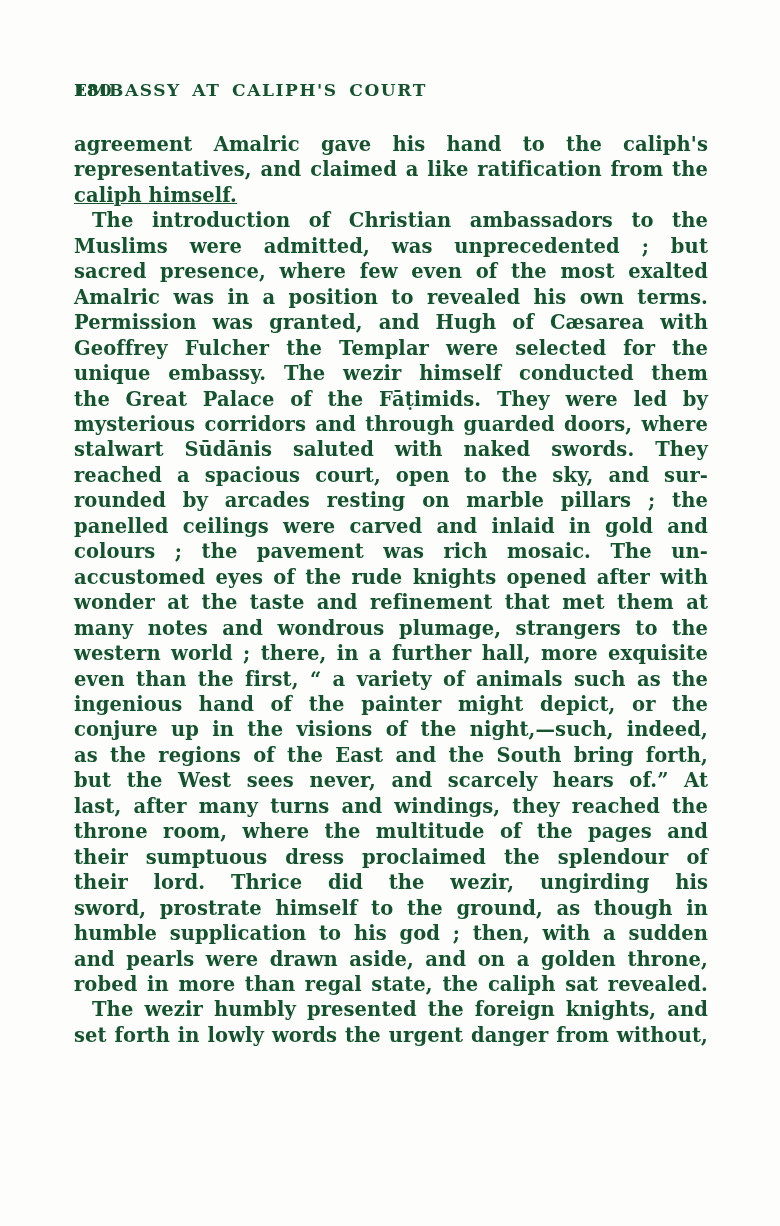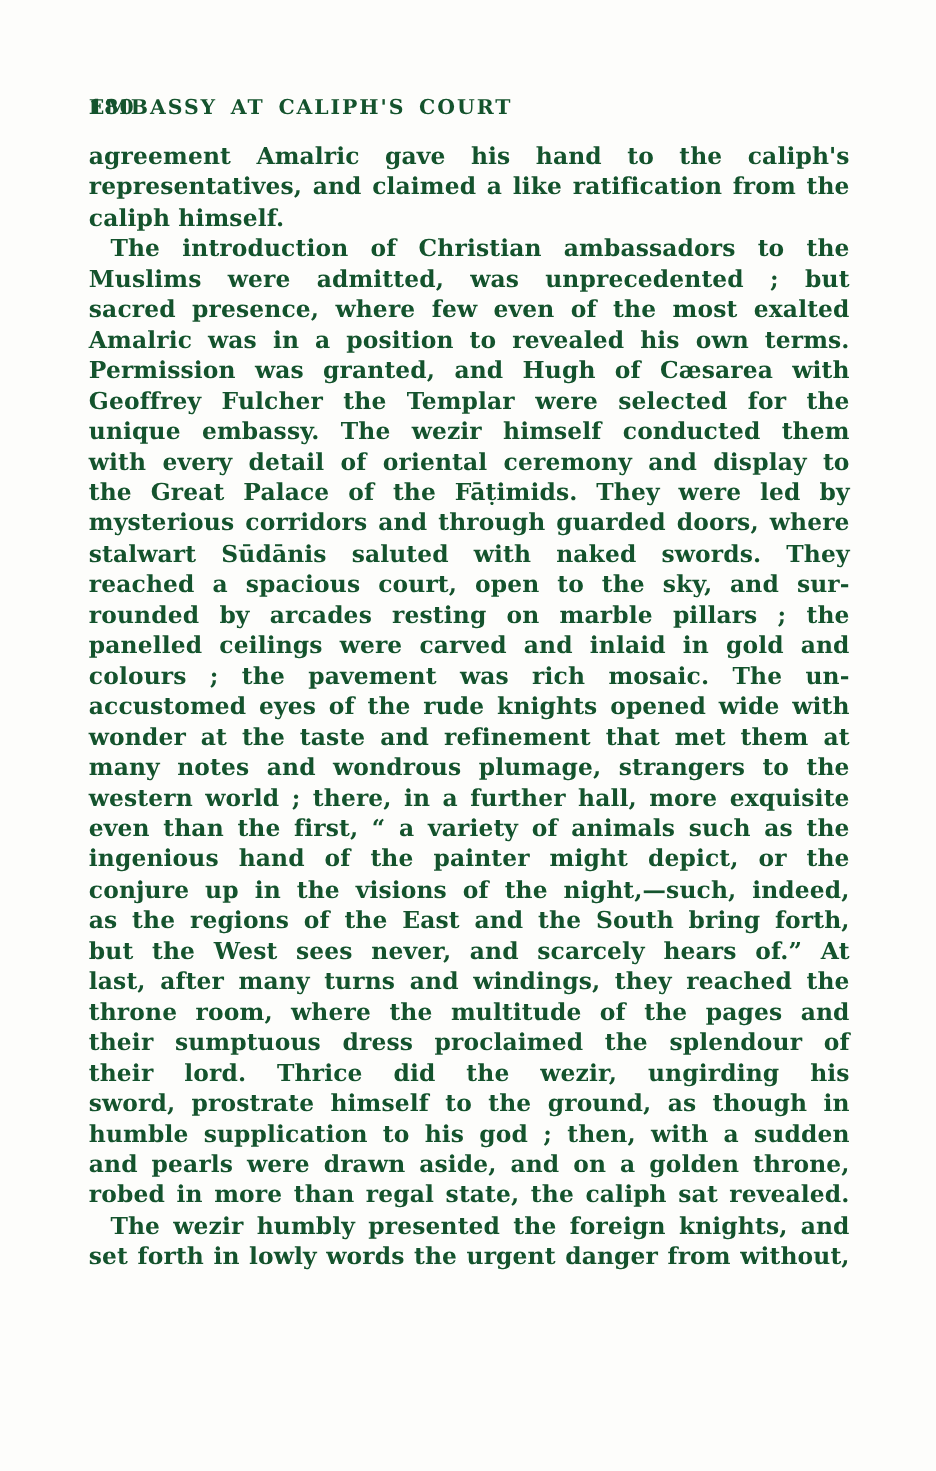--- a/index.html
+++ b/index.html
@@ -38,39 +38,40 @@
     right: 0;
     top: 0;
     text-align: left;
     font-size: 17px;
     font-weight: bold;
     letter-spacing: 1.6px;
     word-spacing: 4px;
   }
   .text-block {
     position: absolute;
-    top: 118px;
+    top: 132px;
     left: 74px;
     width: 634px;
   }
   .paragraph {
     margin: 0;
     padding: 0;
   }
   .line {
     font-size: 19.5px;
     font-weight: bold;
     line-height: 25.45px;
     letter-spacing: 0.1px;
     white-space: normal;
     text-align: justify;
     text-align-last: justify;
   }
   .line.short {
     text-align-last: left;
+    text-decoration: underline;
   }
   .line.indent {
     text-indent: 18px;
   }
 </style>
 </head>
 <body>
 
 <div class="page">
 
@@ -88,29 +89,28 @@
     </div>
 
     <div class="paragraph">
       <div class="line indent">The introduction of Christian ambassadors to the</div>
       <div class="line">Muslims were admitted, was unprecedented ; but</div>
       <div class="line">sacred presence, where few even of the most exalted</div>
       <div class="line">Amalric was in a position to revealed his own terms.</div>
       <div class="line">Permission was granted, and Hugh of Cæsarea with</div>
       <div class="line">Geoffrey Fulcher the Templar were selected for the</div>
       <div class="line">unique embassy. The wezir himself conducted them</div>
-      <div class="line">with every detail of oriental ceremony and display to</div>
       <div class="line">the Great Palace of the Fāṭimids. They were led by</div>
       <div class="line">mysterious corridors and through guarded doors, where</div>
       <div class="line">stalwart Sūdānis saluted with naked swords. They</div>
       <div class="line">reached a spacious court, open to the sky, and sur-</div>
       <div class="line">rounded by arcades resting on marble pillars ; the</div>
       <div class="line">panelled ceilings were carved and inlaid in gold and</div>
       <div class="line">colours ; the pavement was rich mosaic. The un-</div>
-      <div class="line">accustomed eyes of the rude knights opened wide with</div>
+      <div class="line">accustomed eyes of the rude knights opened after with</div>
       <div class="line">wonder at the taste and refinement that met them at</div>
       <div class="line">many notes and wondrous plumage, strangers to the</div>
       <div class="line">western world ; there, in a further hall, more exquisite</div>
       <div class="line">even than the first, “ a variety of animals such as the</div>
       <div class="line">ingenious hand of the painter might depict, or the</div>
       <div class="line">conjure up in the visions of the night,—such, indeed,</div>
       <div class="line">as the regions of the East and the South bring forth,</div>
       <div class="line">but the West sees never, and scarcely hears of.” At</div>
       <div class="line">last, after many turns and windings, they reached the</div>
       <div class="line">throne room, where the multitude of the pages and</div>

